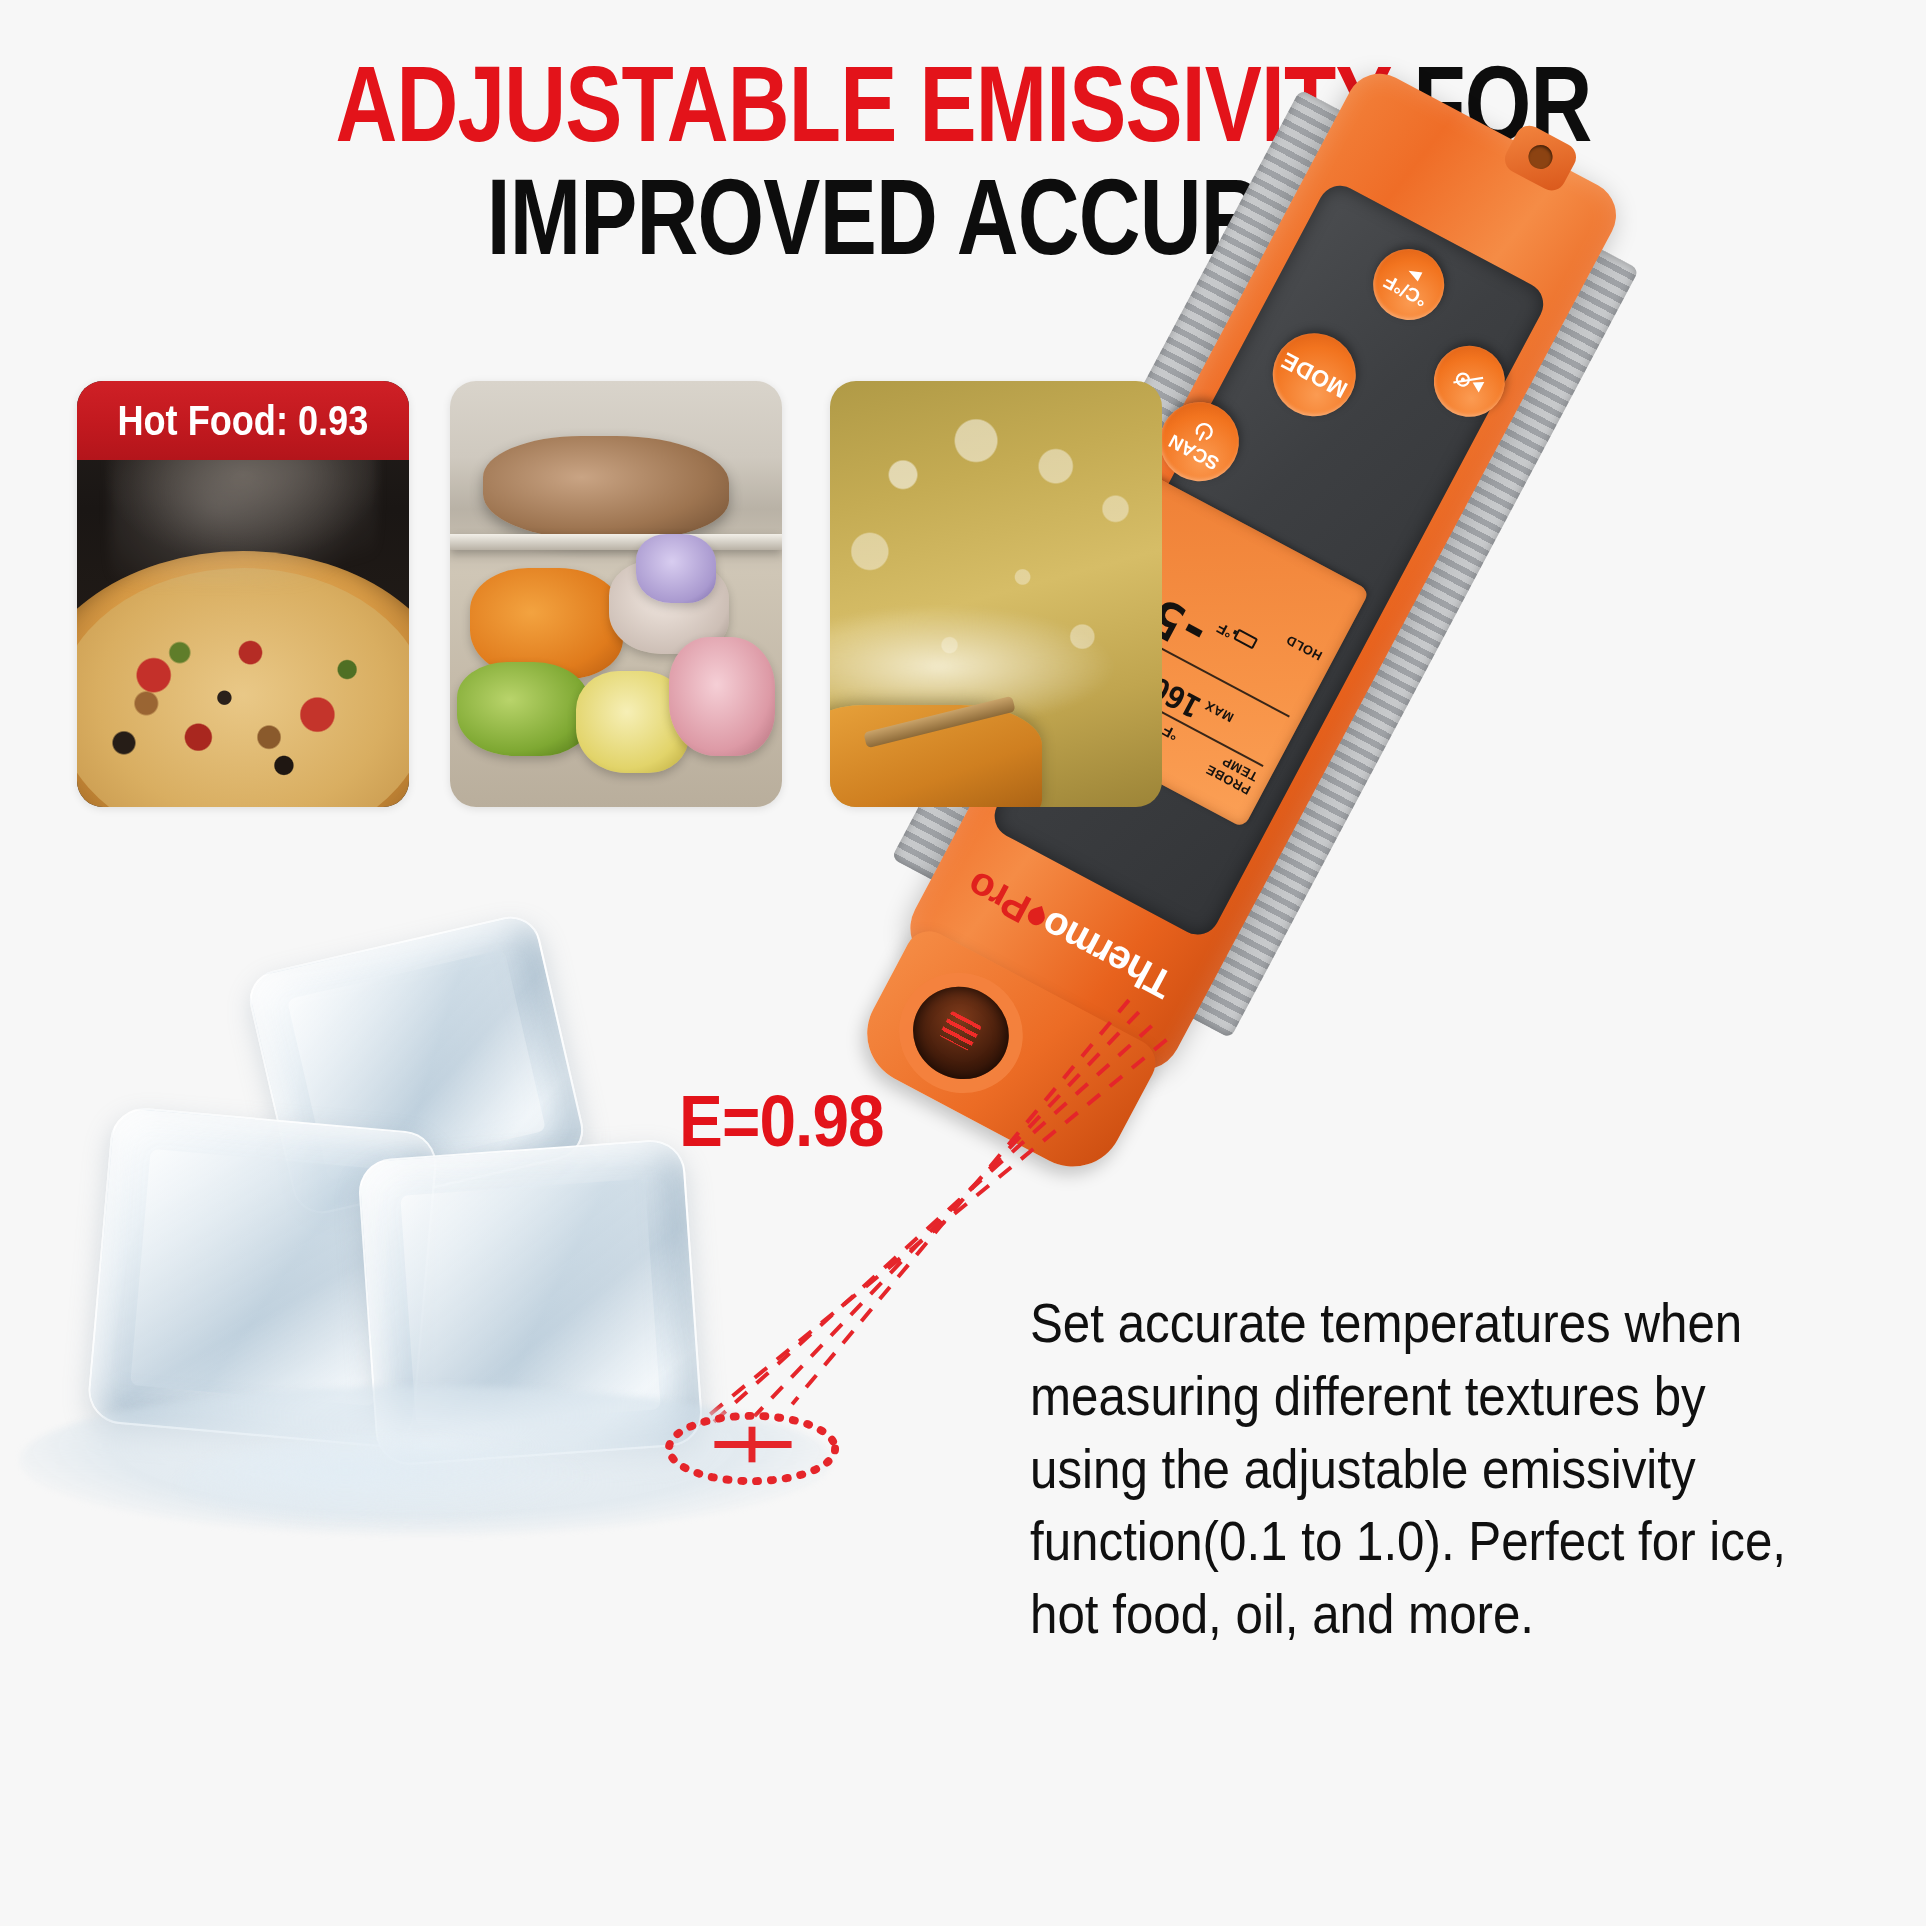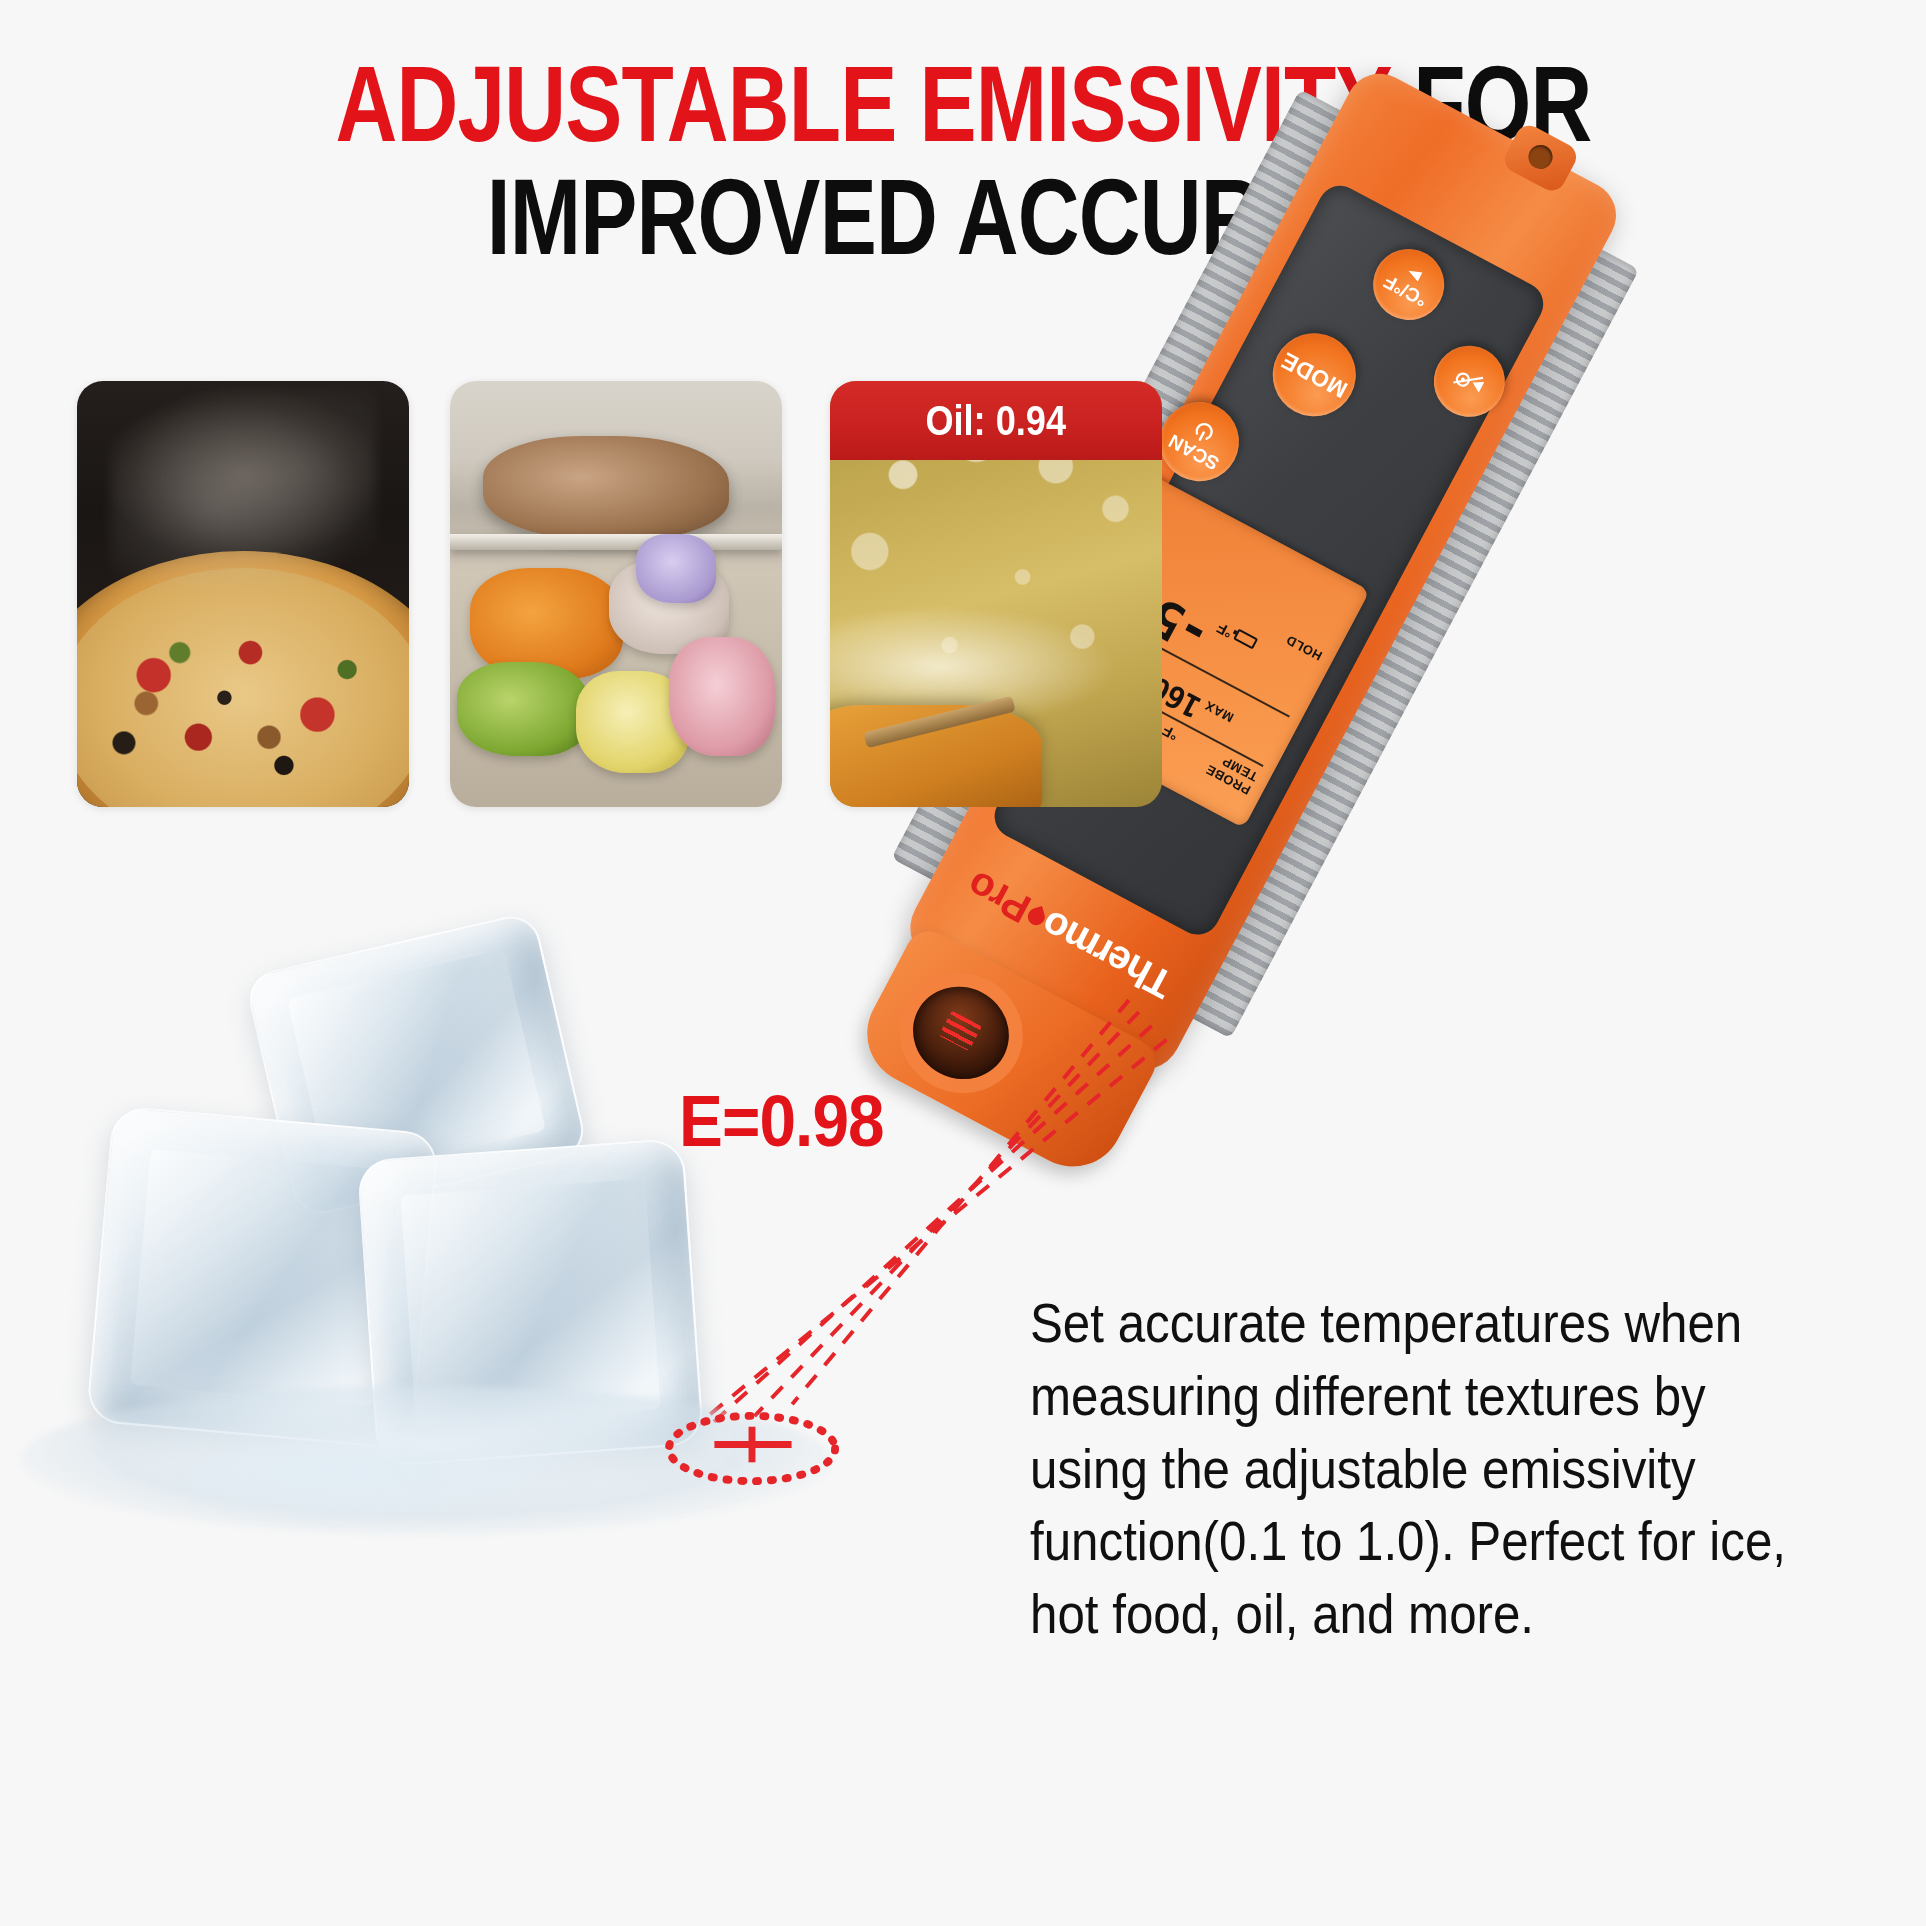--- a/index.html
+++ b/index.html
@@ -339,20 +339,23 @@
   <div class="hl-line hl-black">IMPROVED ACCURACY</div>
 </div>
 
 <div class="card" id="card-hot">
   <div class="card-photo">
     <div class="pizza-bg"></div>
     <div class="pizza-crust"></div>
     <div class="pizza-top"></div>
     <div class="pizza-smoke"></div>
   </div>
+  <div class="card-label">
+    <span>Hot Food: 0.93</span>
+  </div>
 </div>
 
 <div class="card" id="card-frozen">
   <div class="card-photo">
     <div class="frz-bg"></div>
     <div class="frz-meat"></div>
     <div class="frz-shelf s1"></div>
     <div class="frz-bag b1"></div>
     <div class="frz-bag b2"></div>
     <div class="frz-bag b6"></div>
@@ -361,23 +364,20 @@
     <div class="frz-bag b5"></div>
   </div>
 </div>
 
 <div class="card" id="card-oil">
   <div class="card-photo">
     <div class="oil-bg"></div>
     <div class="oil-foam"></div>
     <div class="oil-fry"></div>
     <div class="oil-tong"></div>
-  </div>
-  <div class="card-label">
-    <span>Oil: 0.94</span>
   </div>
 </div>
 
 <div id="device">
   <div class="dev-rail left"></div>
   <div class="dev-rail right"></div>
   <div class="dev-body"></div>
   <div class="dev-top-tab"></div>
   <div class="dev-top-hole"></div>
 

